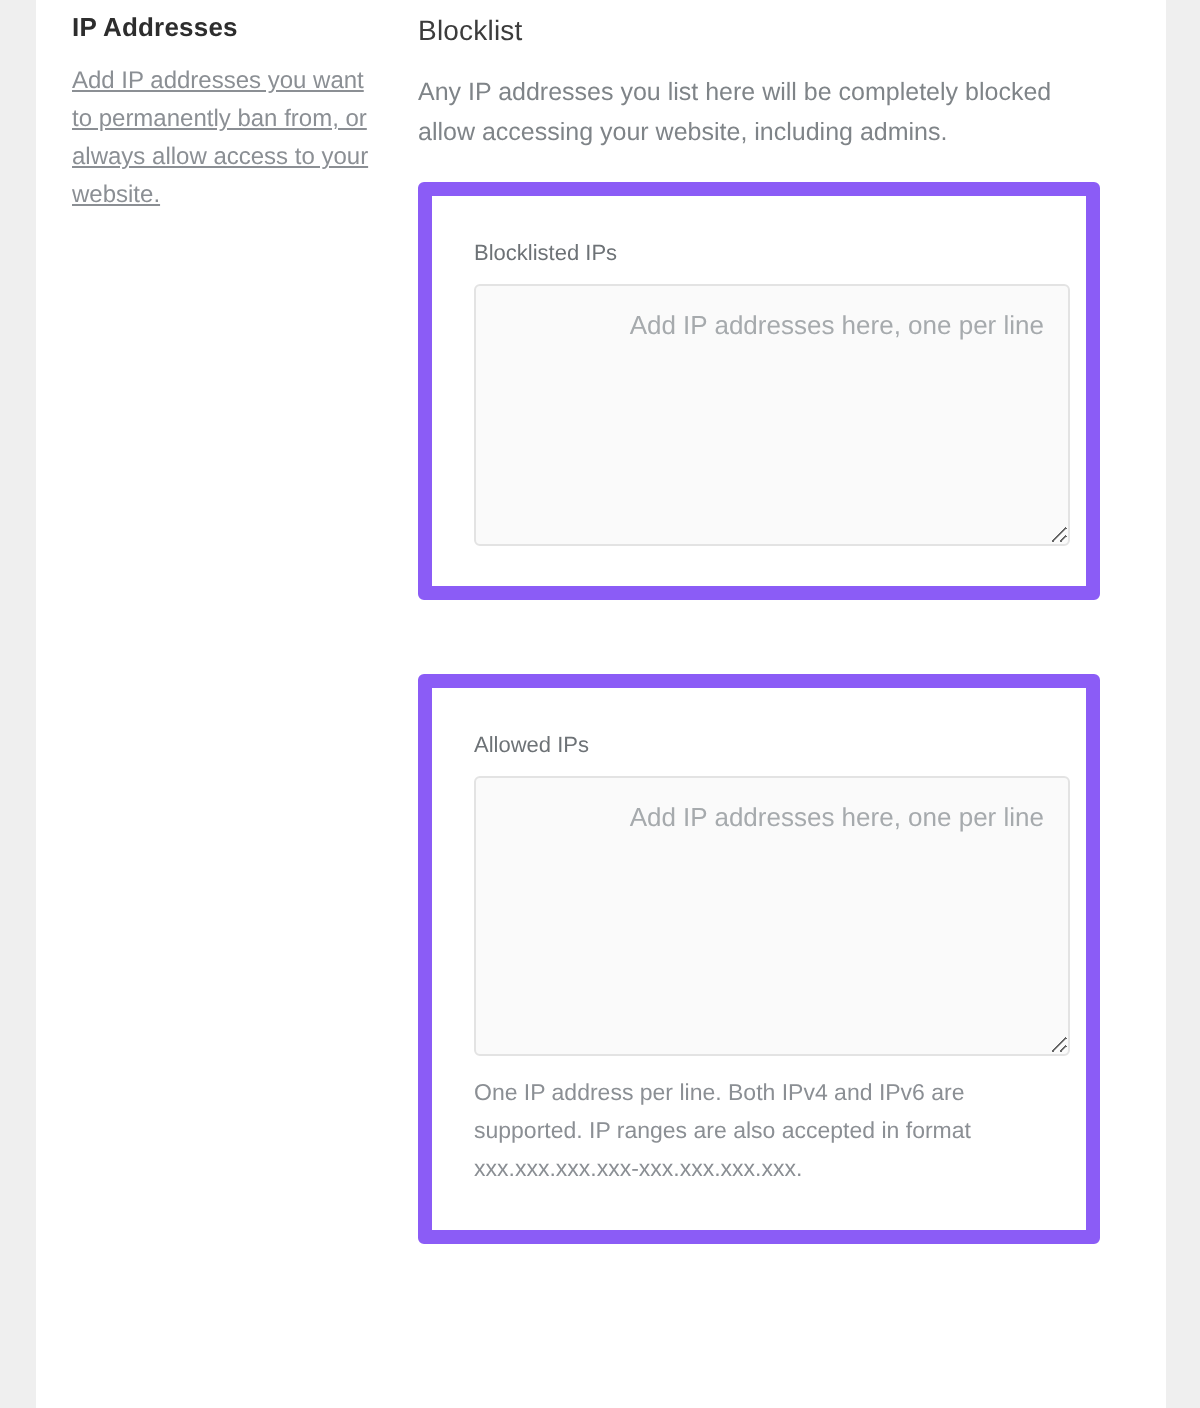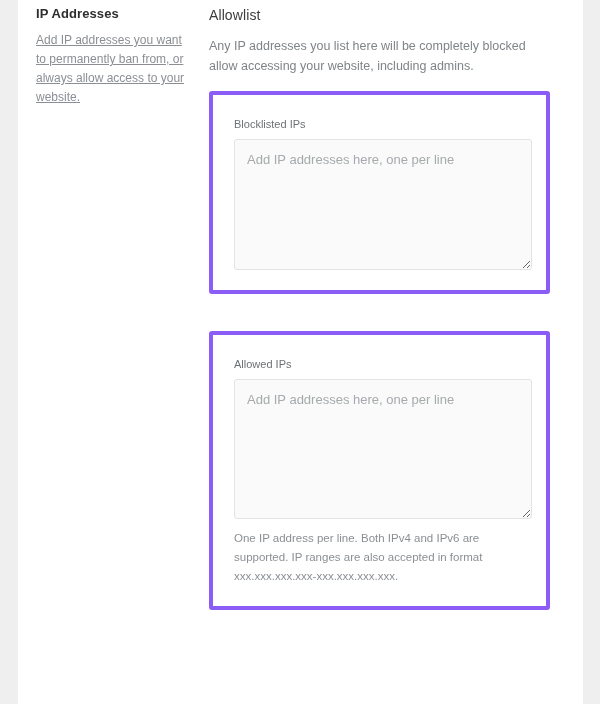--- a/index.html
+++ b/index.html
@@ -98,21 +98,21 @@
   }
   .section-desc {
     font-size: 12.5px;
     color: #7f8488;
     line-height: 20px;
     margin: 0 0 15px 0;
     max-width: 338px;
   }
 
   .card {
-    border: 4px solid #8b5cf6;
+    border: 7px solid #8b5cf6;
     border-radius: 3px;
     background: #ffffff;
     padding: 22px 21px 20px 21px;
     box-sizing: border-box;
     width: 341px;
   }
 
   .field-label {
     display: block;
     font-size: 11px;
@@ -129,20 +129,21 @@
     background: #fafafa;
     border: 1px solid #e3e3e3;
     border-radius: 3px;
     padding: 11px 12px;
     font-family: "Liberation Sans", sans-serif;
     font-size: 13px;
     color: #3c3c3c;
     line-height: 18px;
     resize: vertical;
     outline: none;
+    text-align: right;
   }
   .ip-textarea::placeholder {
     color: #a6aaad;
     opacity: 1;
   }
   .ip-textarea.tall {
     height: 140px;
   }
 
   .field-help {
@@ -164,21 +165,21 @@
   <div class="content">
 
     <div class="aside">
       <h2 class="aside-title">IP Addresses</h2>
       <p class="aside-desc">Add IP addresses you want to permanently ban from, or always allow access to your website.</p>
     </div>
 
     <div class="main">
 
       <div class="section">
-        <h3 class="section-title">Allowlist</h3>
+        <h3 class="section-title">Blocklist</h3>
         <p class="section-desc">Any IP addresses you list here will be completely blocked allow accessing your website, including admins.</p>
 
         <div class="card">
           <label class="field-label" for="blocklisted-ips">Blocklisted IPs</label>
           <textarea id="blocklisted-ips" class="ip-textarea" placeholder="Add IP addresses here, one per line" style=""></textarea>
         </div>
       </div>
 
       <div class="section">
 

